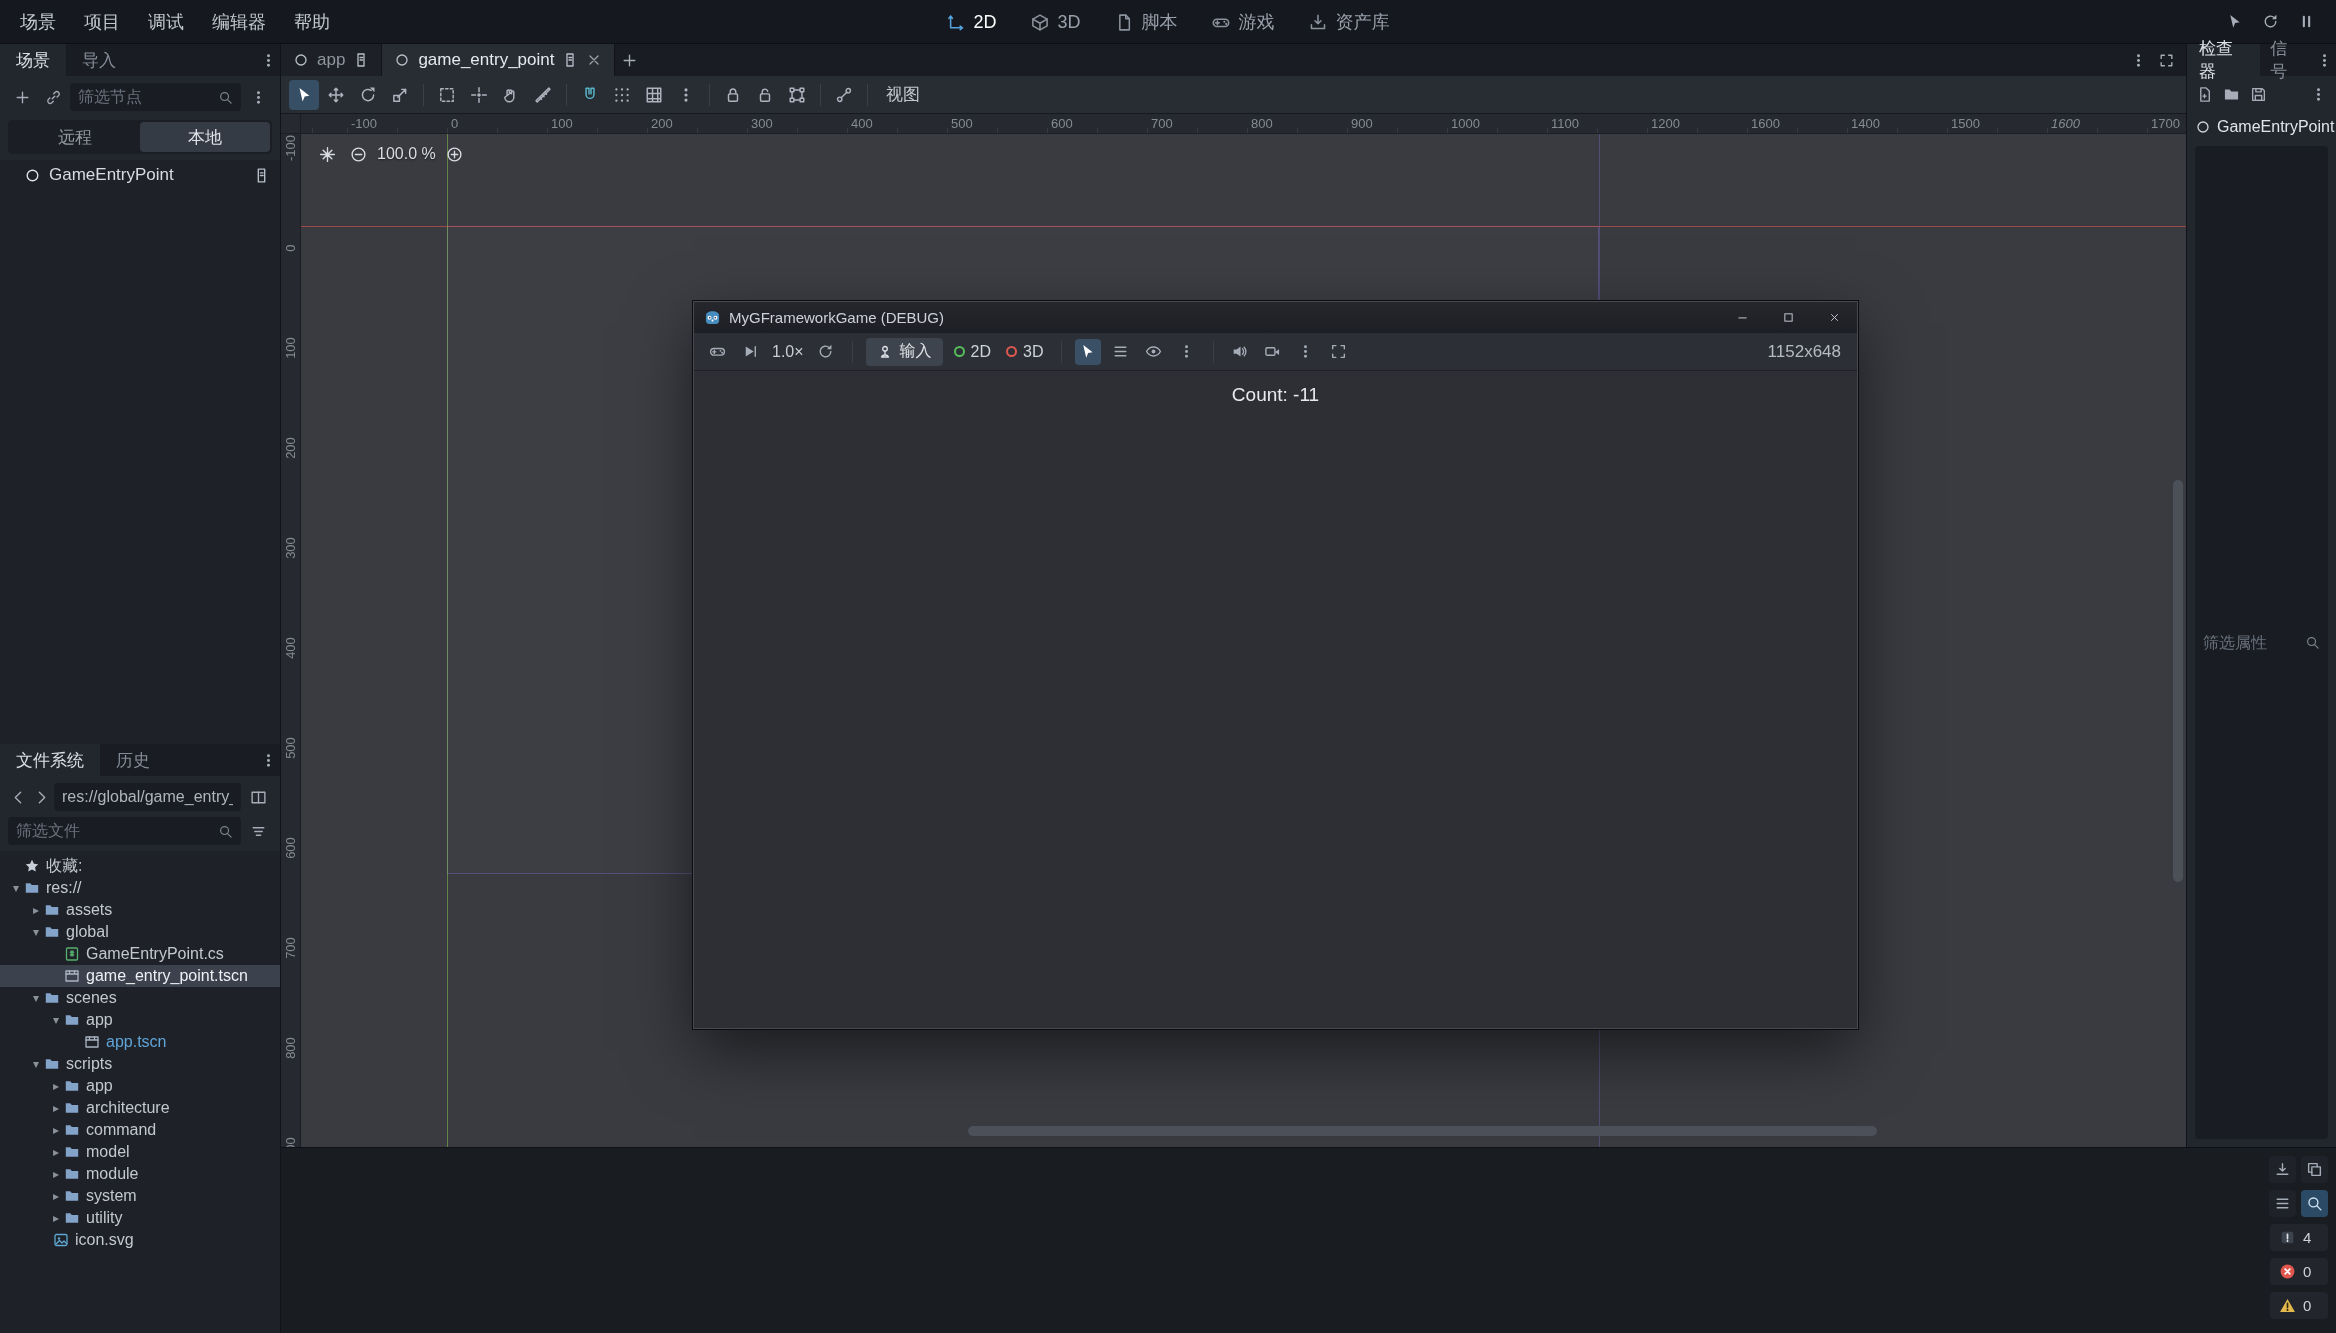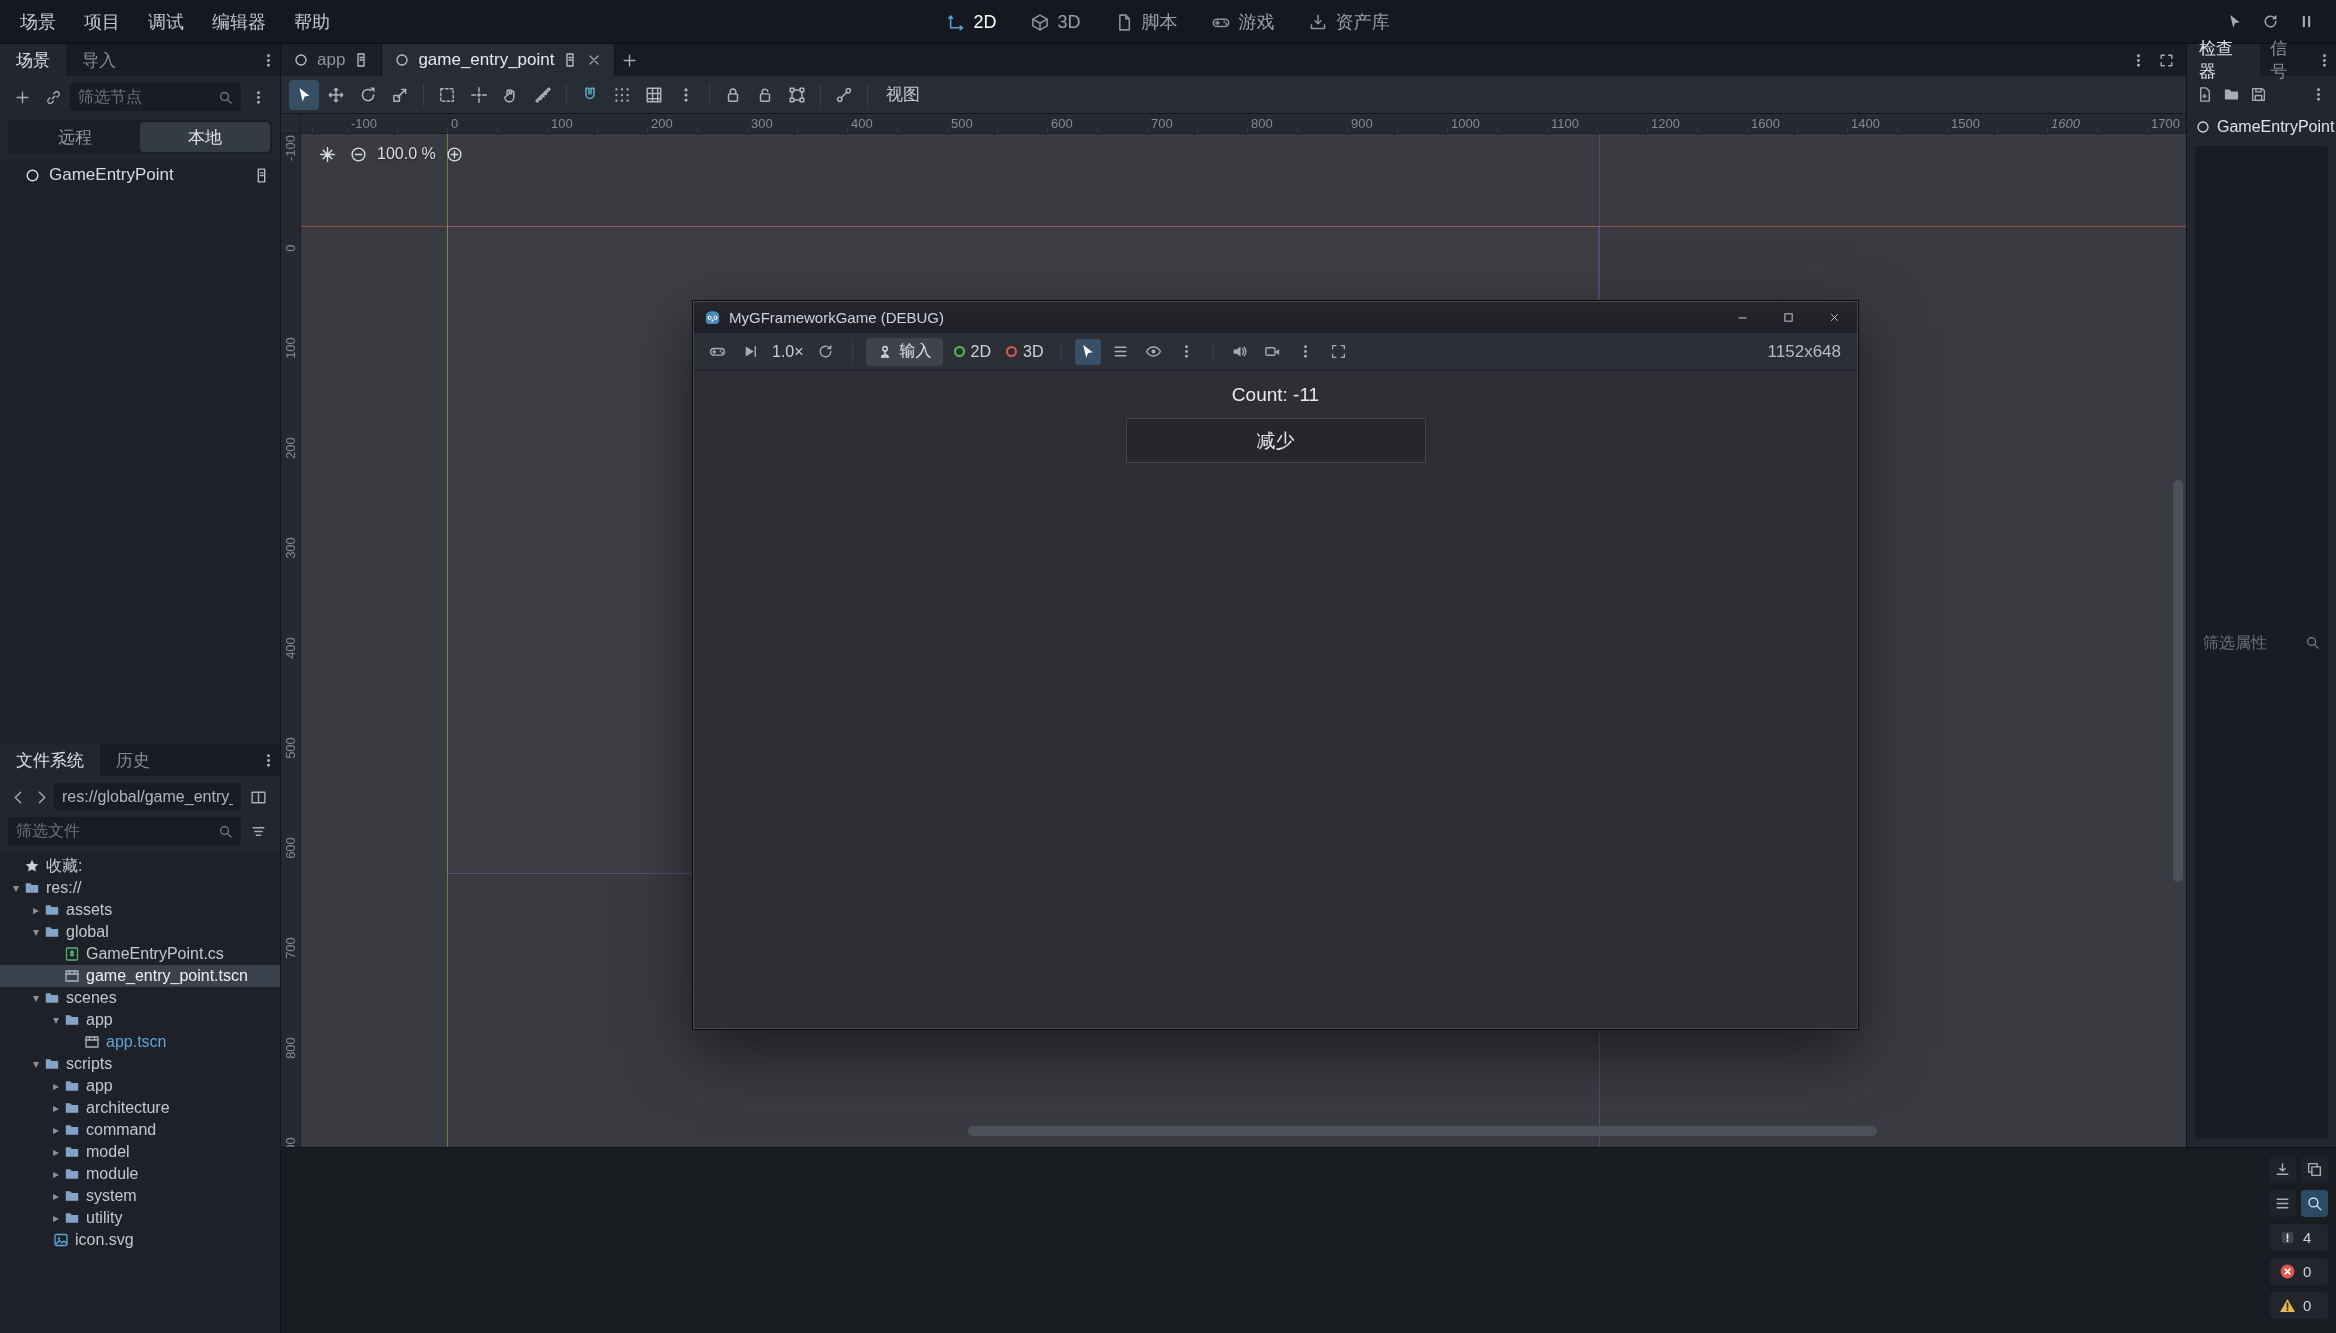--- a/index.html
+++ b/index.html
@@ -835,21 +835,20 @@
             </span>
           <span class="btn-ic">
               <svg viewBox="0 0 16 16">
                 <path d="M2.5 5.5v-3h3M13.5 5.5v-3h-3M2.5 10.5v3h3M13.5 10.5v3h-3"></path>
               </svg>
             </span>
           <span class="gw-res">1152x648</span>
         </div>
         <div class="gw-content">
           <div class="game-count">Count: -11</div>
-          <div class="game-btn" id="btn-dec">减少</div>
         </div>
       </div>
 
       <div class="sb-v"></div>
       <div class="sb-h"></div>
     </div>
   </div>
 </main>
 
 <aside id="inspector" class="dock">

